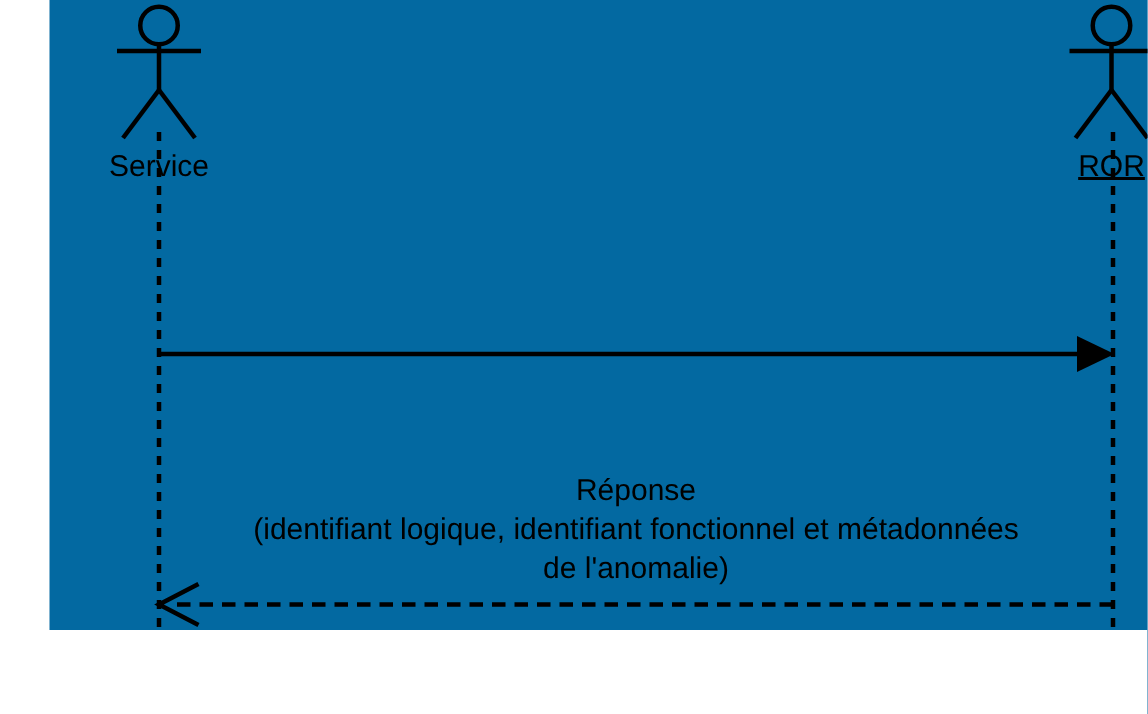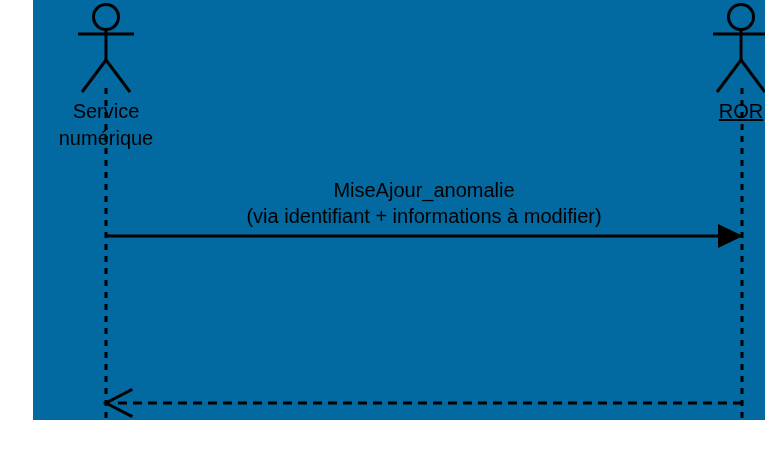--- a/index.html
+++ b/index.html
@@ -99,26 +99,26 @@
     </g>
 
     <g>
       <line x1="709" y1="403" x2="80" y2="403" stroke="#000000" stroke-width="3" stroke-dasharray="9 6"></line>
       <polyline points="98,390 73,403 98,416" fill="none" stroke="#000000" stroke-width="3" stroke-linecap="square" stroke-linejoin="miter"></polyline>
     </g>
   </svg>
 
   <div class="actor-label" id="actor-label-left">
     <span class="label-line">Service</span>
-    <span class="label-line">numérique</span>
   </div>
 
   <div class="actor-label" id="actor-label-right">
     <span class="label-line">ROR</span>
   </div>
 
-  <div class="message-label" id="message-label-1">
-    <span class="label-line">MiseAjour_anomalie</span>
-    <span class="label-line">(via identifiant + informations à modifier)</span>
+
+  <div class="message-label" id="message-label-2">
+    <span class="label-line">Réponse</span>
+    <span class="label-line">(identifiant logique, identifiant fonctionnel et métadonnées</span>
+    <span class="label-line">de l'anomalie)</span>
   </div>
-
 
 </div>
 
 </body></html>

